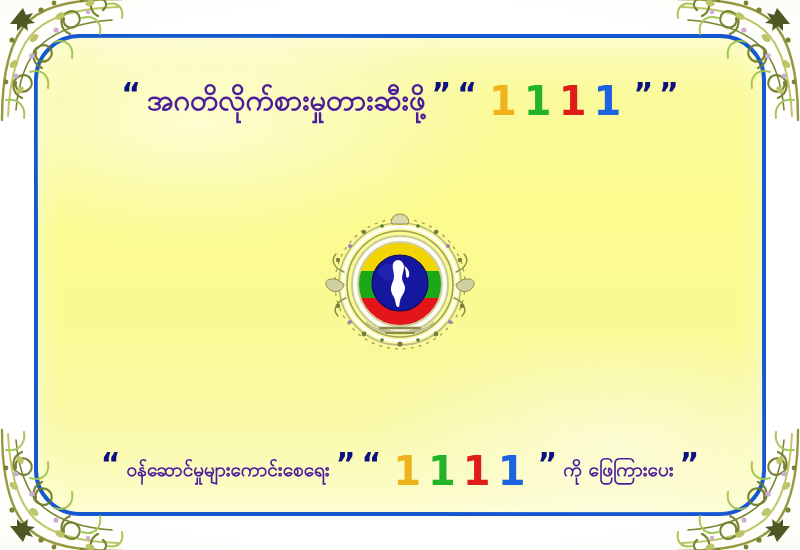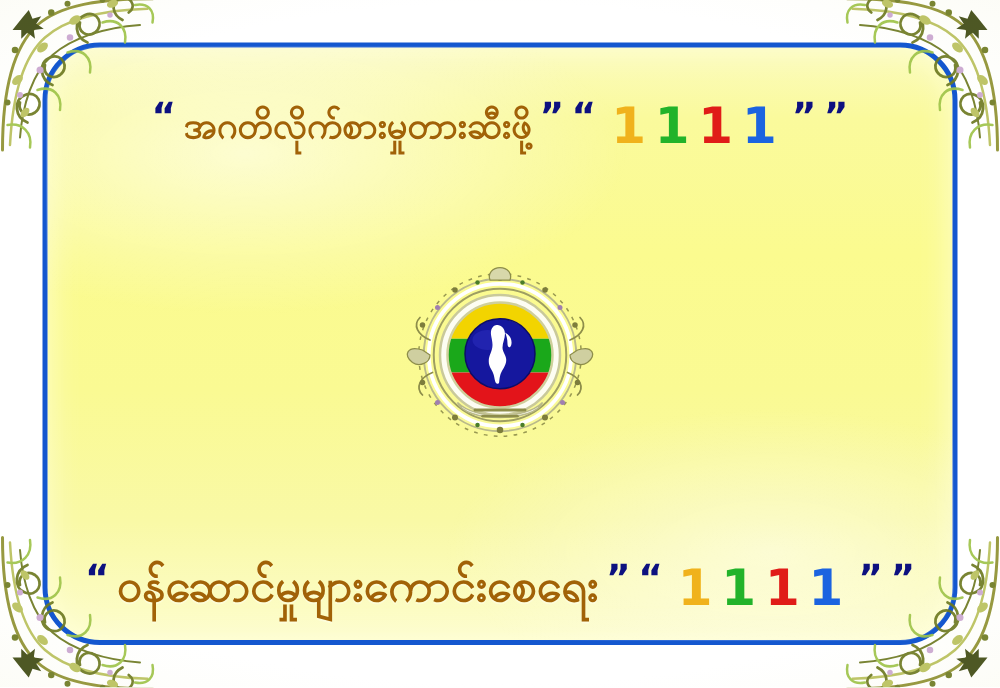--- a/index.html
+++ b/index.html
@@ -84,28 +84,28 @@
   .slogan-row {
     display: flex;
     align-items: center;
     justify-content: center;
     gap: 6px;
     white-space: nowrap;
     width: 100%;
   }
   .mm {
     font-family: "DejaVu Sans", "Liberation Sans", sans-serif;
-    color: #a16207;
+    color: #4c1d95;
     font-weight: 700;
     font-size: 29px;
     letter-spacing: 0px;
     text-shadow: 0 1px 0 rgba(255,255,255,0.35);
     line-height: 1.05;
   }
-  .mm.small { font-size: 36px; }
+  .mm.small { font-size: 19px; }
   .quote {
     color: #0d1180;
     font-weight: 700;
     font-size: 30px;
     line-height: 0.8;
     position: relative;
     top: -6px;
   }
 
   
@@ -453,17 +453,18 @@
 
       <span class="quote">“</span>
       <span class="hotline">
         <span class="d" style="color:#f0b21c">1</span>
         <span class="d" style="color:#22b32a">1</span>
         <span class="d" style="color:#e01c18">1</span>
         <span class="d" style="color:#1b63e0">1</span>
       </span>
       <span class="quote">”</span>
 
+      <span class="mm small">ကို ဖြေကြားပေး</span>
       <span class="quote">”</span>
     </div>
 
   </div>
 </div>
 
 </body></html>

